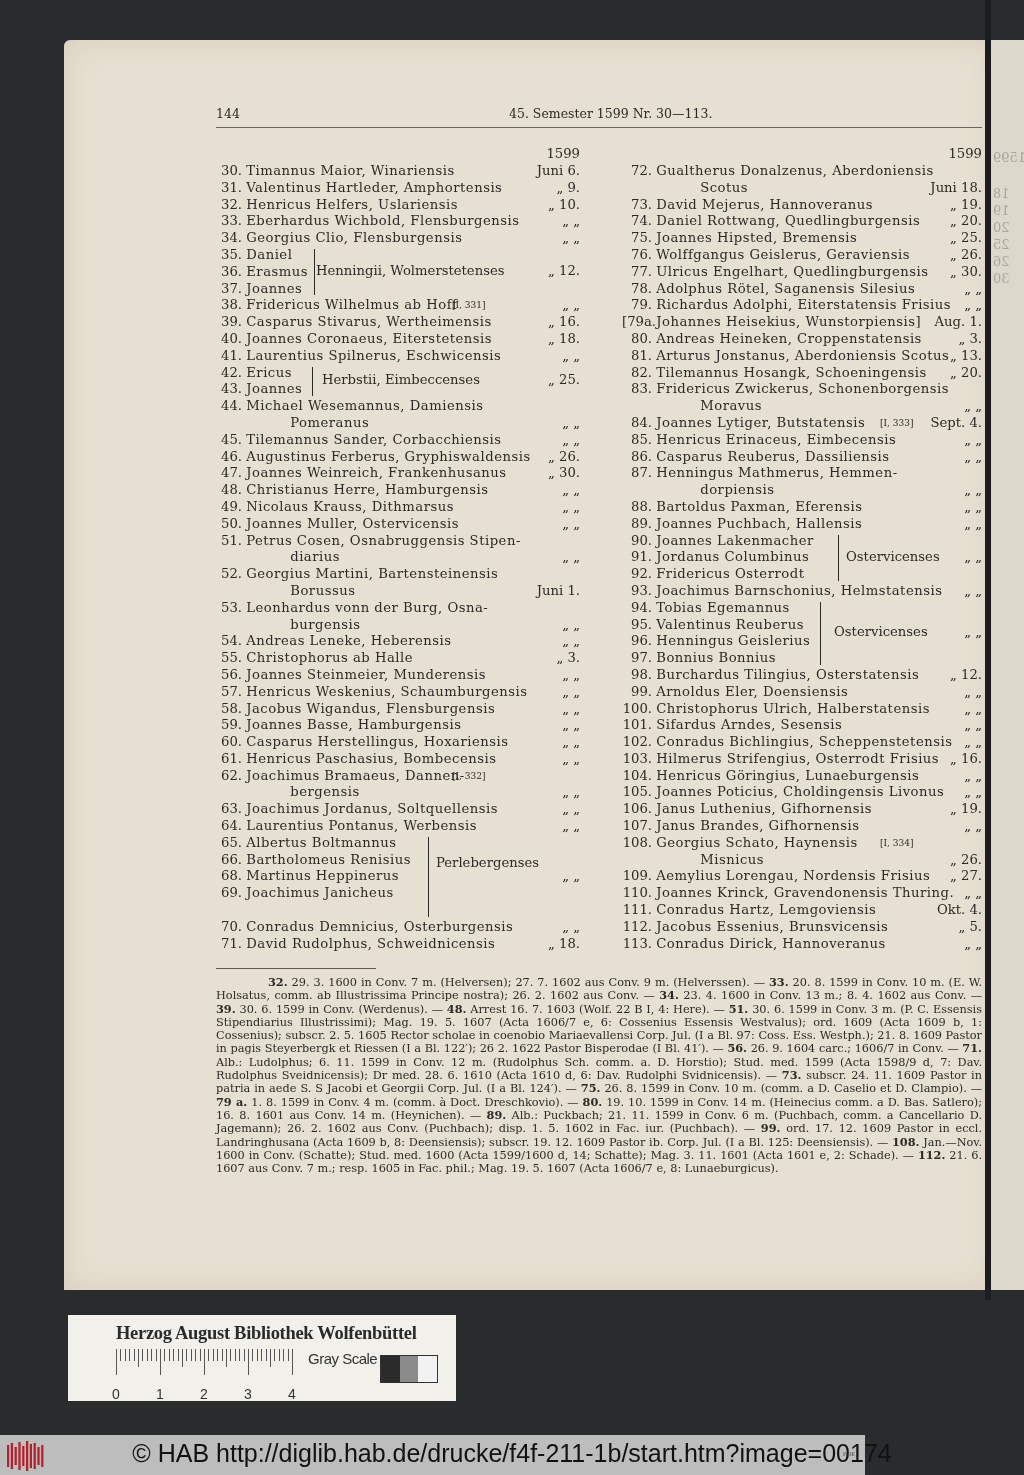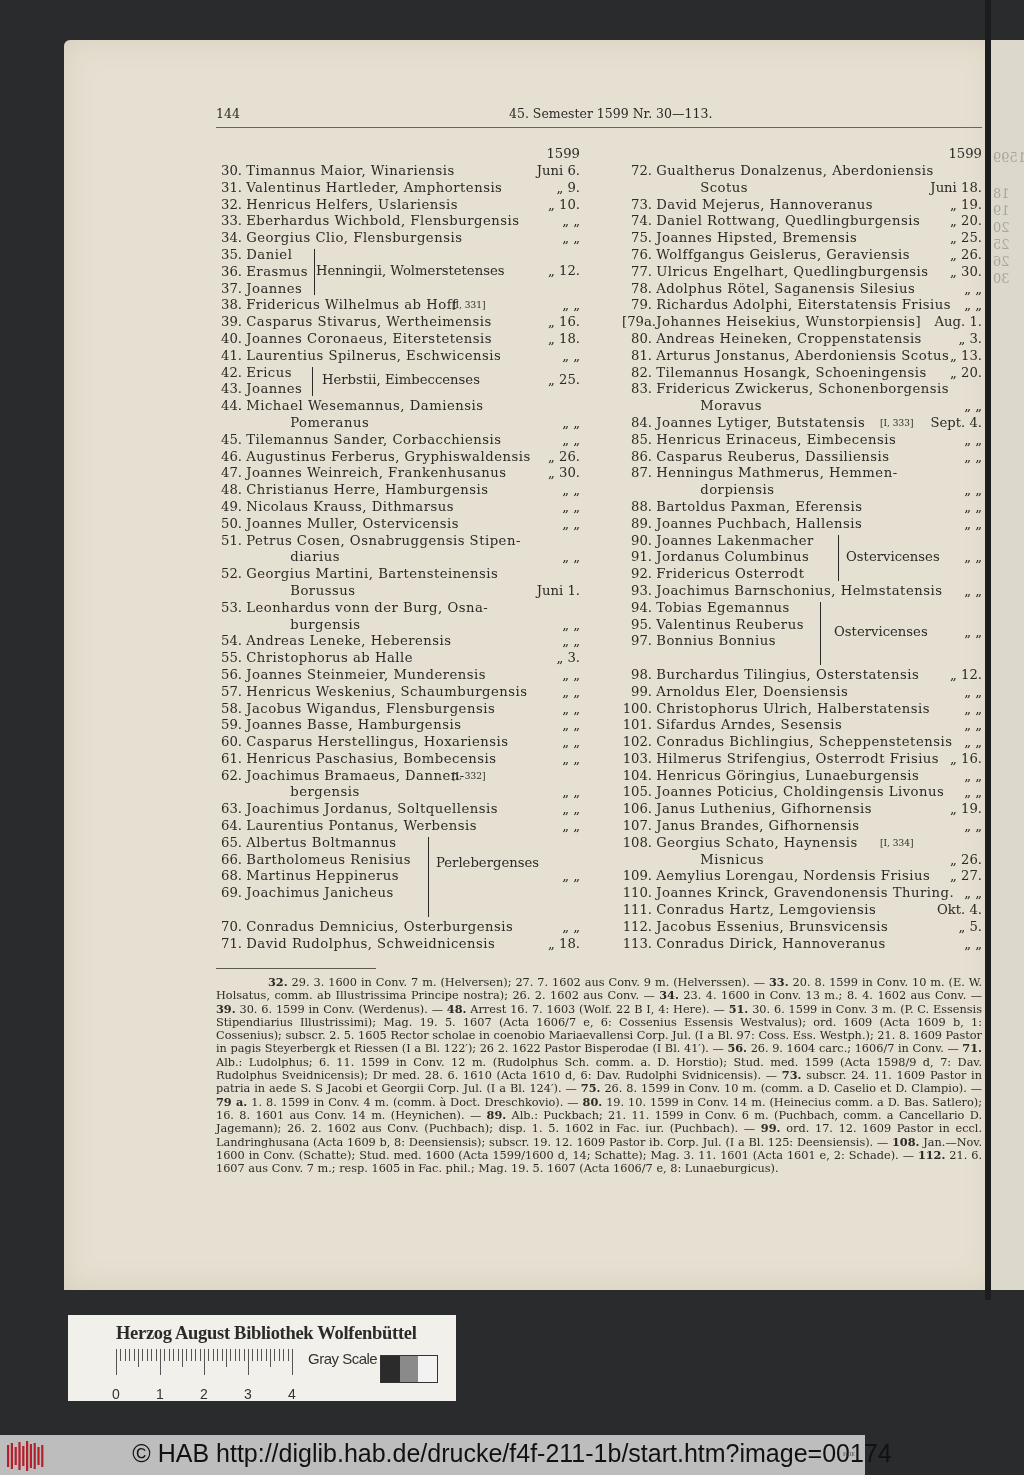--- a/index.html
+++ b/index.html
@@ -159,20 +159,21 @@
       <div class="row"><span class="n">91.</span> <span class="name">Jordanus Columbinus</span><span class="date"></span></div>
       <div class="row"><span class="n">92.</span> <span class="name">Fridericus Osterrodt</span><span class="date"></span></div>
       <div class="brace" style="left: 216px; top: 2px; height: 46.4px;"></div>
       <span class="brace-label" style="left: 224px; top: 16.2px;">Ostervicenses</span>
       <span class="brace-date" style="top: 16.2px;">„ „</span>
     </div>
     <div class="row"><span class="n">93.</span> <span class="name">Joachimus Barnschonius, Helmstatensis</span><span class="date">„ „</span></div>
     <div class="brace-group" style="height: 67.2px;">
       <div class="row"><span class="n">94.</span> <span class="name">Tobias Egemannus</span><span class="date"></span></div>
       <div class="row"><span class="n">95.</span> <span class="name">Valentinus Reuberus</span><span class="date"></span></div>
+      <div class="row"><span class="n">96.</span> <span class="name">Henningus Geislerius</span><span class="date"></span></div>
       <div class="row"><span class="n">97.</span> <span class="name">Bonnius Bonnius</span><span class="date"></span></div>
       <div class="brace" style="left: 198px; top: 2px; height: 63.2px;"></div>
       <span class="brace-label" style="left: 212px; top: 24.6px;">Ostervicenses</span>
       <span class="brace-date" style="top: 24.6px;">„ „</span>
     </div>
     <div class="row"><span class="n">98.</span> <span class="name">Burchardus Tilingius, Osterstatensis</span><span class="date">„ 12.</span></div>
     <div class="row"><span class="n">99.</span> <span class="name">Arnoldus Eler, Doensiensis</span><span class="date">„ „</span></div>
     <div class="row"><span class="n">100.</span> <span class="name">Christophorus Ulrich, Halberstatensis</span><span class="date">„ „</span></div>
     <div class="row"><span class="n">101.</span> <span class="name">Sifardus Arndes, Sesensis</span><span class="date">„ „</span></div>
     <div class="row"><span class="n">102.</span> <span class="name">Conradus Bichlingius, Scheppenstetensis</span><span class="date">„ „</span></div>

